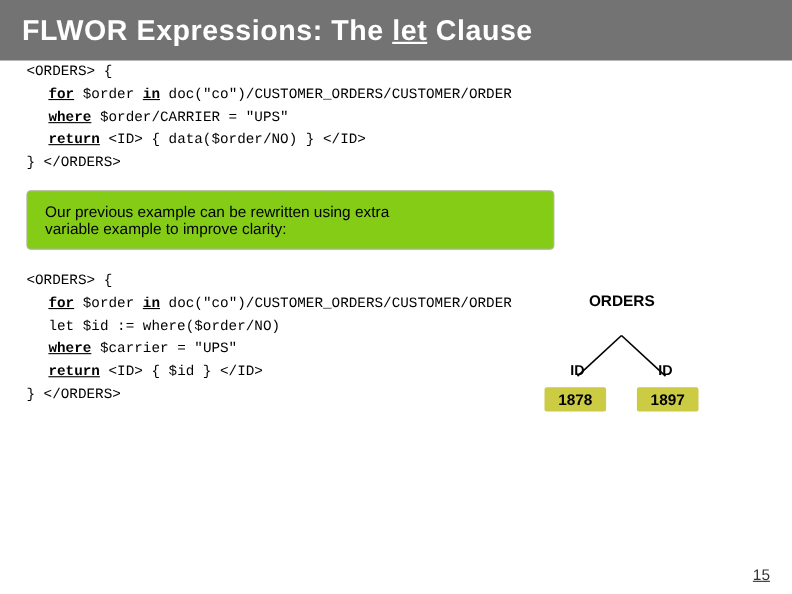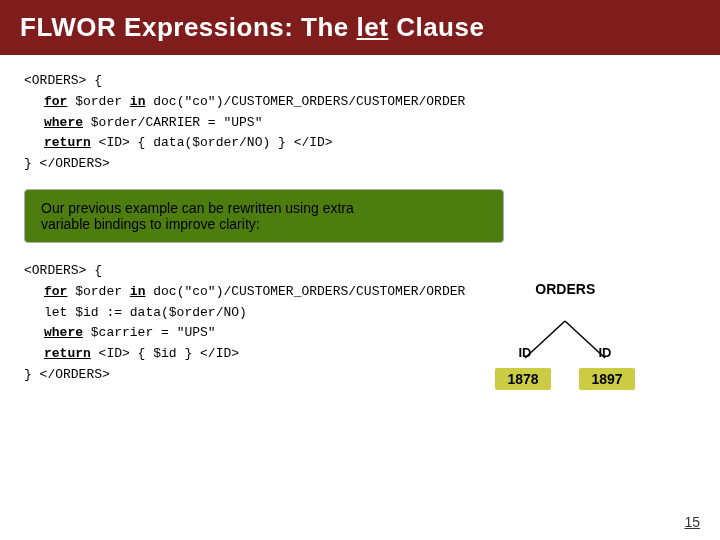--- a/index.html
+++ b/index.html
@@ -5,56 +5,56 @@
     * { margin: 0; padding: 0; box-sizing: border-box; }
     body {
       width: 720px;
       height: 540px;
       background: #ffffff;
       font-family: Arial, sans-serif;
       overflow: hidden;
     }
 
     .header {
-      background: #7f1d1d;
+      background: #737373;
       padding: 12px 20px;
       display: flex;
       align-items: flex-end;
     }
 
     .header-title {
       color: #ffffff;
       font-size: 26px;
       font-weight: bold;
       letter-spacing: 0.5px;
     }
 
     .header-title .underline {
       text-decoration: underline;
     }
 
     .content {
-      padding: 16px 24px;
+      padding: 0 24px;
     }
 
     .code-block {
       font-family: 'Courier New', Courier, monospace;
       font-size: 13px;
       color: #000000;
       line-height: 1.6;
       margin-bottom: 14px;
     }
 
     .code-block .kw {
       font-weight: bold;
       text-decoration: underline;
     }
 
     .info-box {
-      background: #4d7c0f;
+      background: #84cc16;
       border: 1px solid #b0b0a0;
       border-radius: 4px;
       padding: 10px 16px;
       margin-bottom: 18px;
       font-size: 14px;
       color: #000000;
       max-width: 480px;
     }
 
     .diagram-area {
@@ -112,29 +112,29 @@
   <div class="code-block">
     <div>&lt;ORDERS&gt; {</div>
     <div class="indent"><span class="kw">for</span> $order <span class="kw">in</span> doc("co")/CUSTOMER_ORDERS/CUSTOMER/ORDER</div>
     <div class="indent"><span class="kw">where</span> $order/CARRIER = "UPS"</div>
     <div class="indent"><span class="kw">return</span> &lt;ID&gt; { data($order/NO) } &lt;/ID&gt;</div>
     <div>} &lt;/ORDERS&gt;</div>
   </div>
 
   <div class="info-box">
     <span>Our previous example can be rewritten using extra</span><br>
-    <span>variable bindings to improve clarity:</span>
+    <span>variable example to improve clarity:</span>
   </div>
 
   <div class="diagram-area">
 
     <div class="code-block code-section">
       <div>&lt;ORDERS&gt; {</div>
       <div class="indent"><span class="kw">for</span> $order <span class="kw">in</span> doc("co")/CUSTOMER_ORDERS/CUSTOMER/ORDER</div>
-      <div class="indent">let $id := data($order/NO)</div>
+      <div class="indent">let $id := where($order/NO)</div>
       <div class="indent"><span class="kw">where</span> $carrier = "UPS"</div>
       <div class="indent"><span class="kw">return</span> &lt;ID&gt; { $id } &lt;/ID&gt;</div>
       <div>} &lt;/ORDERS&gt;</div>
     </div>
 
     <div class="tree-section">
       <div class="tree-label">ORDERS</div>
       <svg class="tree-svg" width="160" height="100">
 
         <line x1="80" y1="8" x2="40" y2="45" stroke="#000" stroke-width="1.5"></line>

